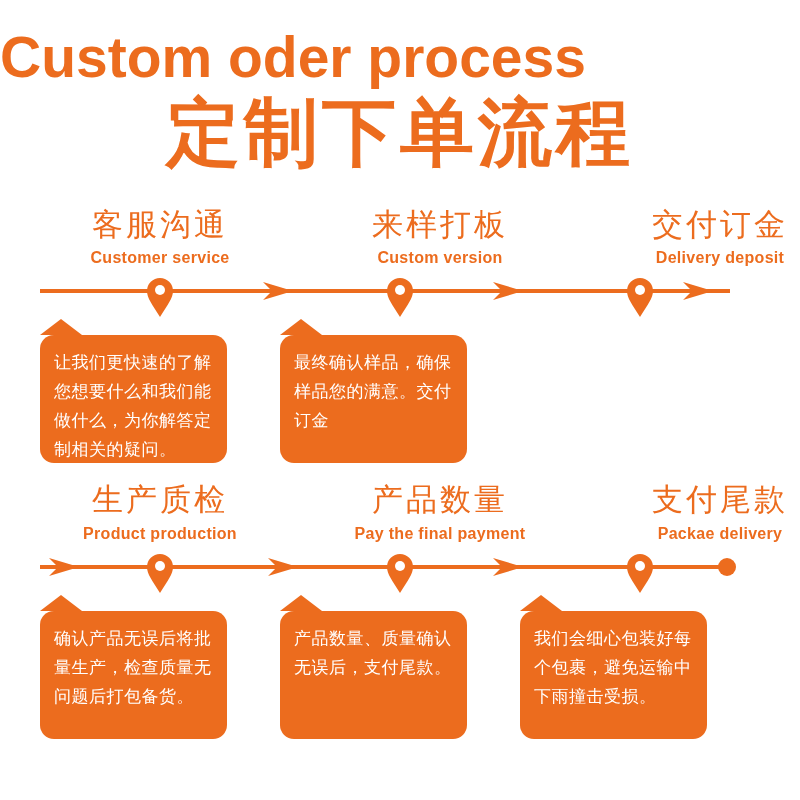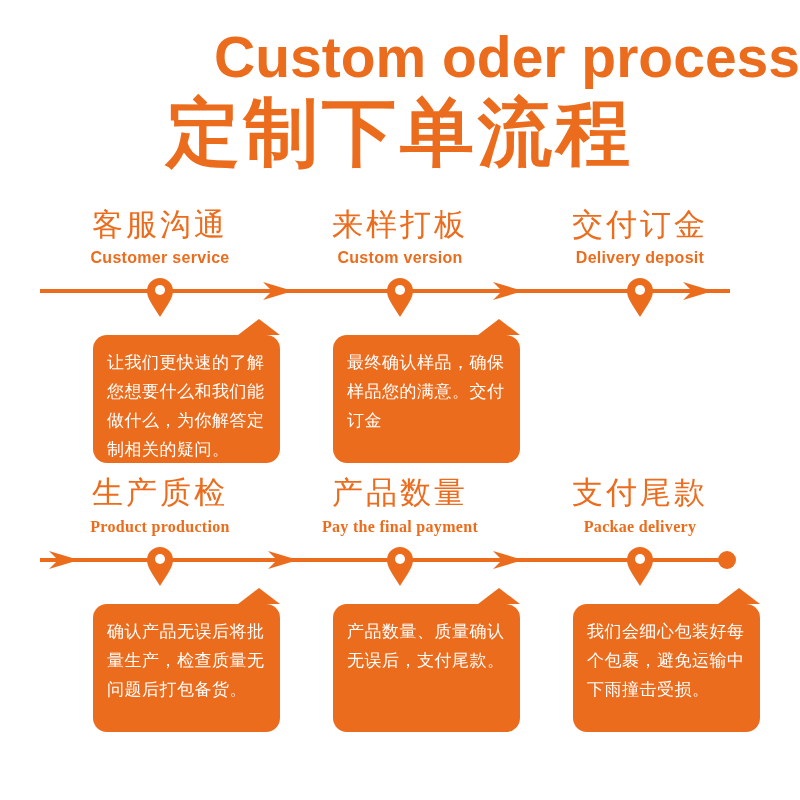--- a/index.html
+++ b/index.html
@@ -1,42 +1,42 @@
 <!DOCTYPE html>
 <html style="--accent: #ec6c1e; --on-accent: #ffffff;"><head>
 <meta charset="utf-8">
 <style>
   :root { --accent:#ec6c1e; --on-accent:#ffffff; }
   * { margin:0; padding:0; box-sizing:border-box; }
   html,body { width:800px; height:800px; background:#fff; overflow:hidden;
               font-family:"Liberation Sans", sans-serif; }
   .poster { width:800px; height:800px; position:relative; }
 
-  .title-en { margin-top:26px; text-align:right; color:var(--accent);
+  .title-en { margin-top:26px; text-align:left; color:var(--accent);
               font-size:57px; font-weight:bold; letter-spacing:0px; line-height:1.1;
               font-family:"Liberation Sans", sans-serif; }
   .title-zh { text-align:center; color:var(--accent); font-size:74px; font-weight:bold;
               letter-spacing:4px; line-height:1.12; margin-top:2px;
               font-family:"DejaVu Serif","Liberation Serif",serif; }
 
   .cols { display:grid; grid-template-columns:240px 240px 240px; padding:0 40px; }
-  .headers { margin-top:32px; }
-  .row2 .headers { margin-top:11px;font-family:Liberation Serif, serif; }
+  .headers { margin-top:32px;gap:40px; }
+  .row2 .headers { margin-top:18px; }
   .col { text-align:center; }
   .step-zh { color:var(--accent); font-size:31px; letter-spacing:3px; line-height:1.25;
              font-weight:normal; }
   .step-en { color:var(--accent); font-size:16px; font-weight:bold; margin-top:5px;
              letter-spacing:0.3px;text-align:center; }
 
   .flow-svg { display:block; margin-top:2px; }
   .fl { stroke:var(--accent); stroke-width:4; }
   .dart, .pin-body, .end-dot { fill:var(--accent); }
   .pin-hole { fill:#ffffff; }
 
-  .bubble-col { display:flex; flex-direction:column; align-items:flex-end; }
+  .bubble-col { display:flex; flex-direction:column; align-items:flex-start; }
   .pointer { width:0; height:0; border-left:21px solid transparent;
              border-right:21px solid transparent;
              border-bottom:16px solid var(--accent); margin-top:2px; }
   .bubble { width:187px; height:128px; background:var(--accent); border-radius:14px;
             padding:13px 14px; text-align:left; }
   .desc { color:var(--on-accent); font-size:17px; line-height:29px; letter-spacing:0.5px; }
 </style>
 </head>
 <body>
 

